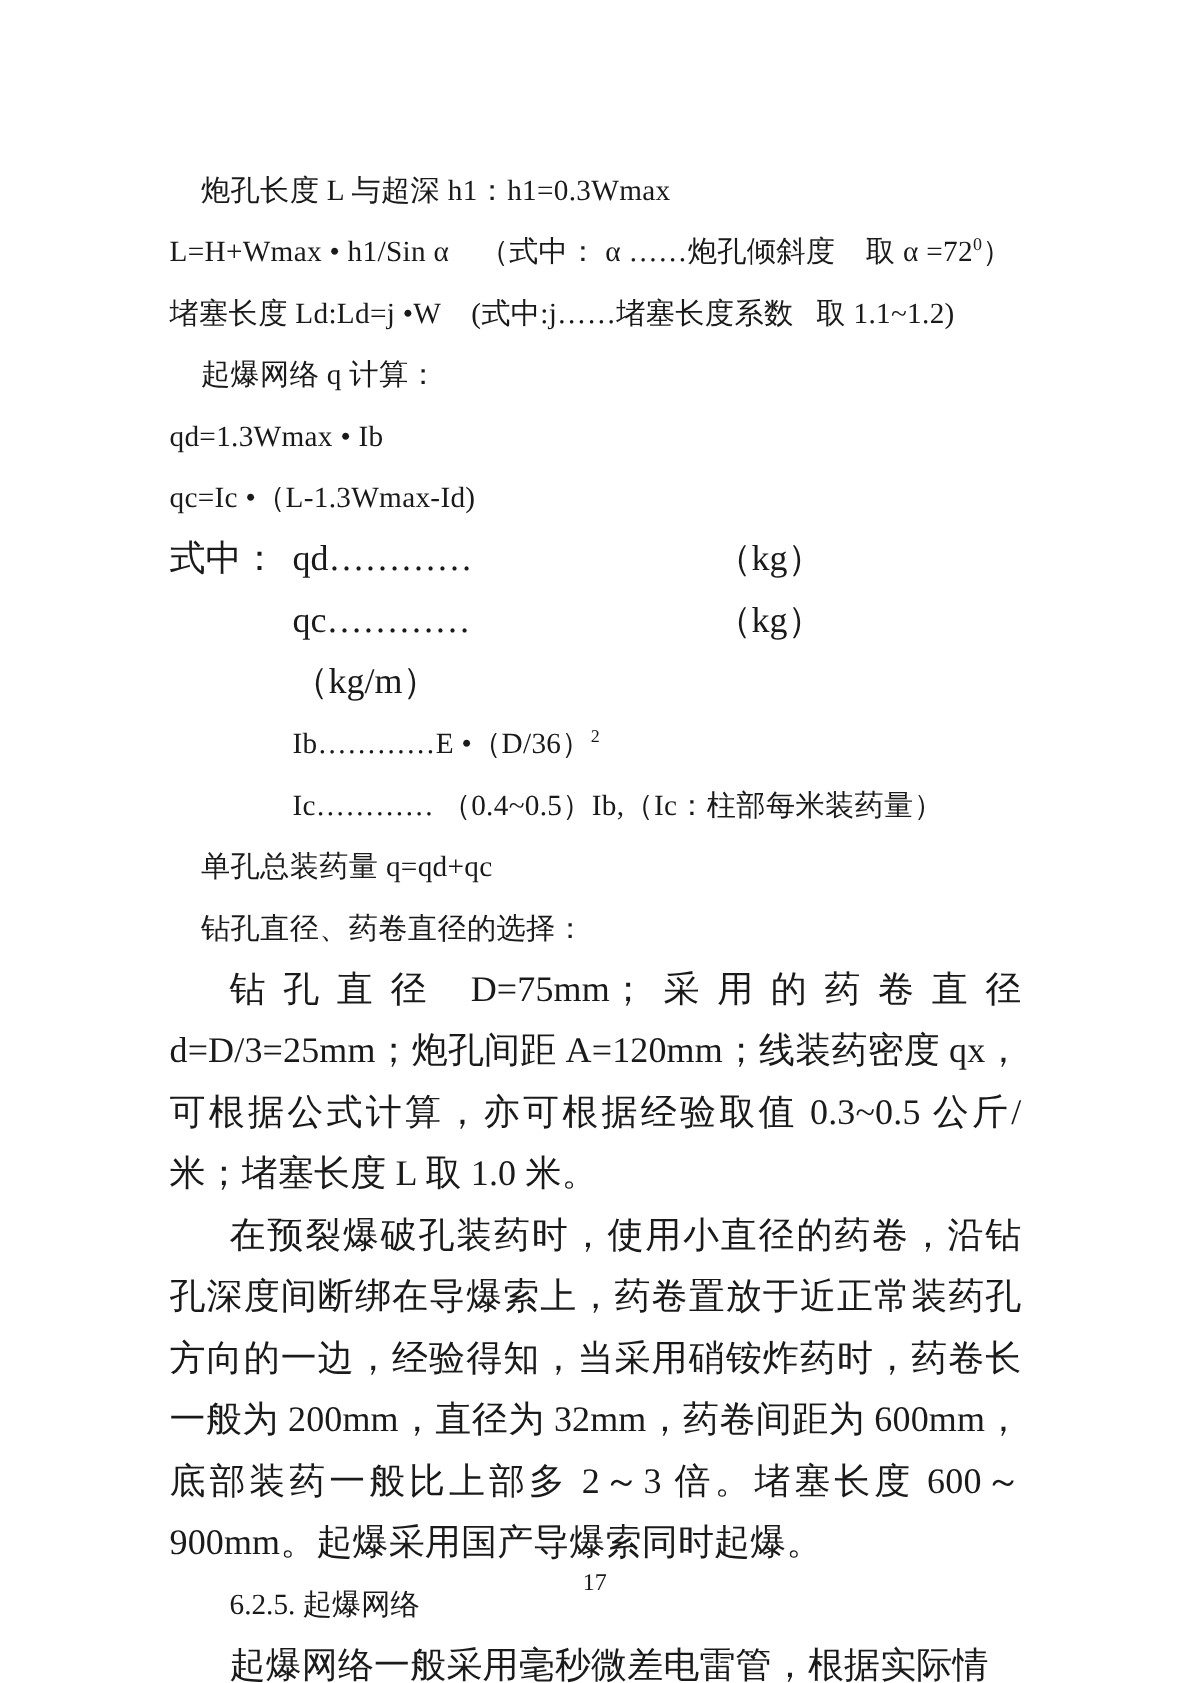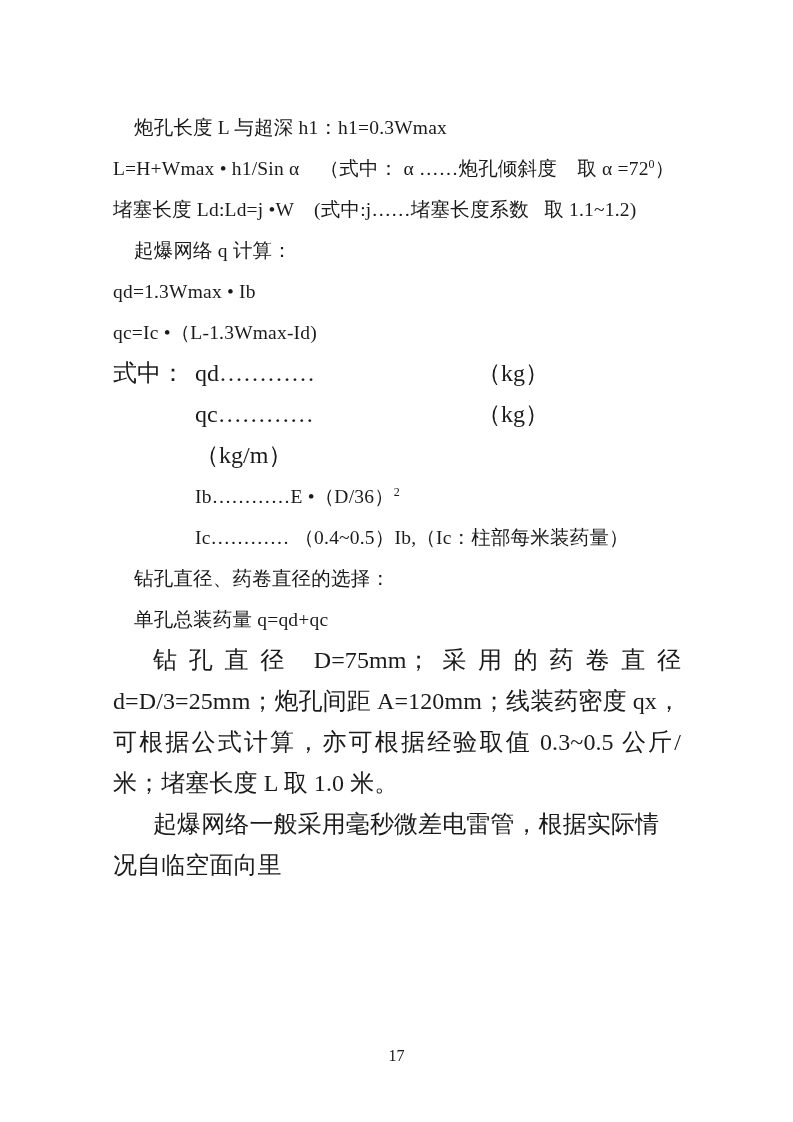--- a/index.html
+++ b/index.html
@@ -108,27 +108,29 @@
     </div>
 
     <div class="row">
       <span class="lead"></span><span class="unit">（kg/m）</span>
     </div>
 
     <div class="line indent-item"><span>Ib…………E •（D/36）</span><span class="sup">2</span></div>
 
     <div class="line indent-item">Ic………… （0.4~0.5）Ib,（Ic：柱部每米装药量）</div>
 
+    <div class="line indent1">单孔总装药量 q=qd+qc</div>
+
     <div class="line indent1">钻孔直径、药卷直径的选择：</div>
-
-    <div class="line indent1">单孔总装药量 q=qd+qc</div>
 
     <div class="para">钻孔直径 D=75mm；采用的药卷直径 d=D/3=25mm；炮孔间距 A=120mm；线装药密度 qx，可根据公式计算，亦可根据经验取值 0.3~0.5 公斤/米；堵塞长度 L 取 1.0 米。</div>
 
+    <div class="para">在预裂爆破孔装药时，使用小直径的药卷，沿钻孔深度间断绑在导爆索上，药卷置放于近正常装药孔方向的一边，经验得知，当采用硝铵炸药时，药卷长一般为 200mm，直径为 32mm，药卷间距为 600mm，底部装药一般比上部多 2～3 倍。堵塞长度 600～900mm。起爆采用国产导爆索同时起爆。</div>
 
+    <div class="heading">6.2.5. 起爆网络</div>
 
     <div class="para last-loose">起爆网络一般采用毫秒微差电雷管，根据实际情况自临空面向里</div>
 
   </div>
 
   <div class="pagenum">17</div>
 
 </div>
 
 </body></html>

